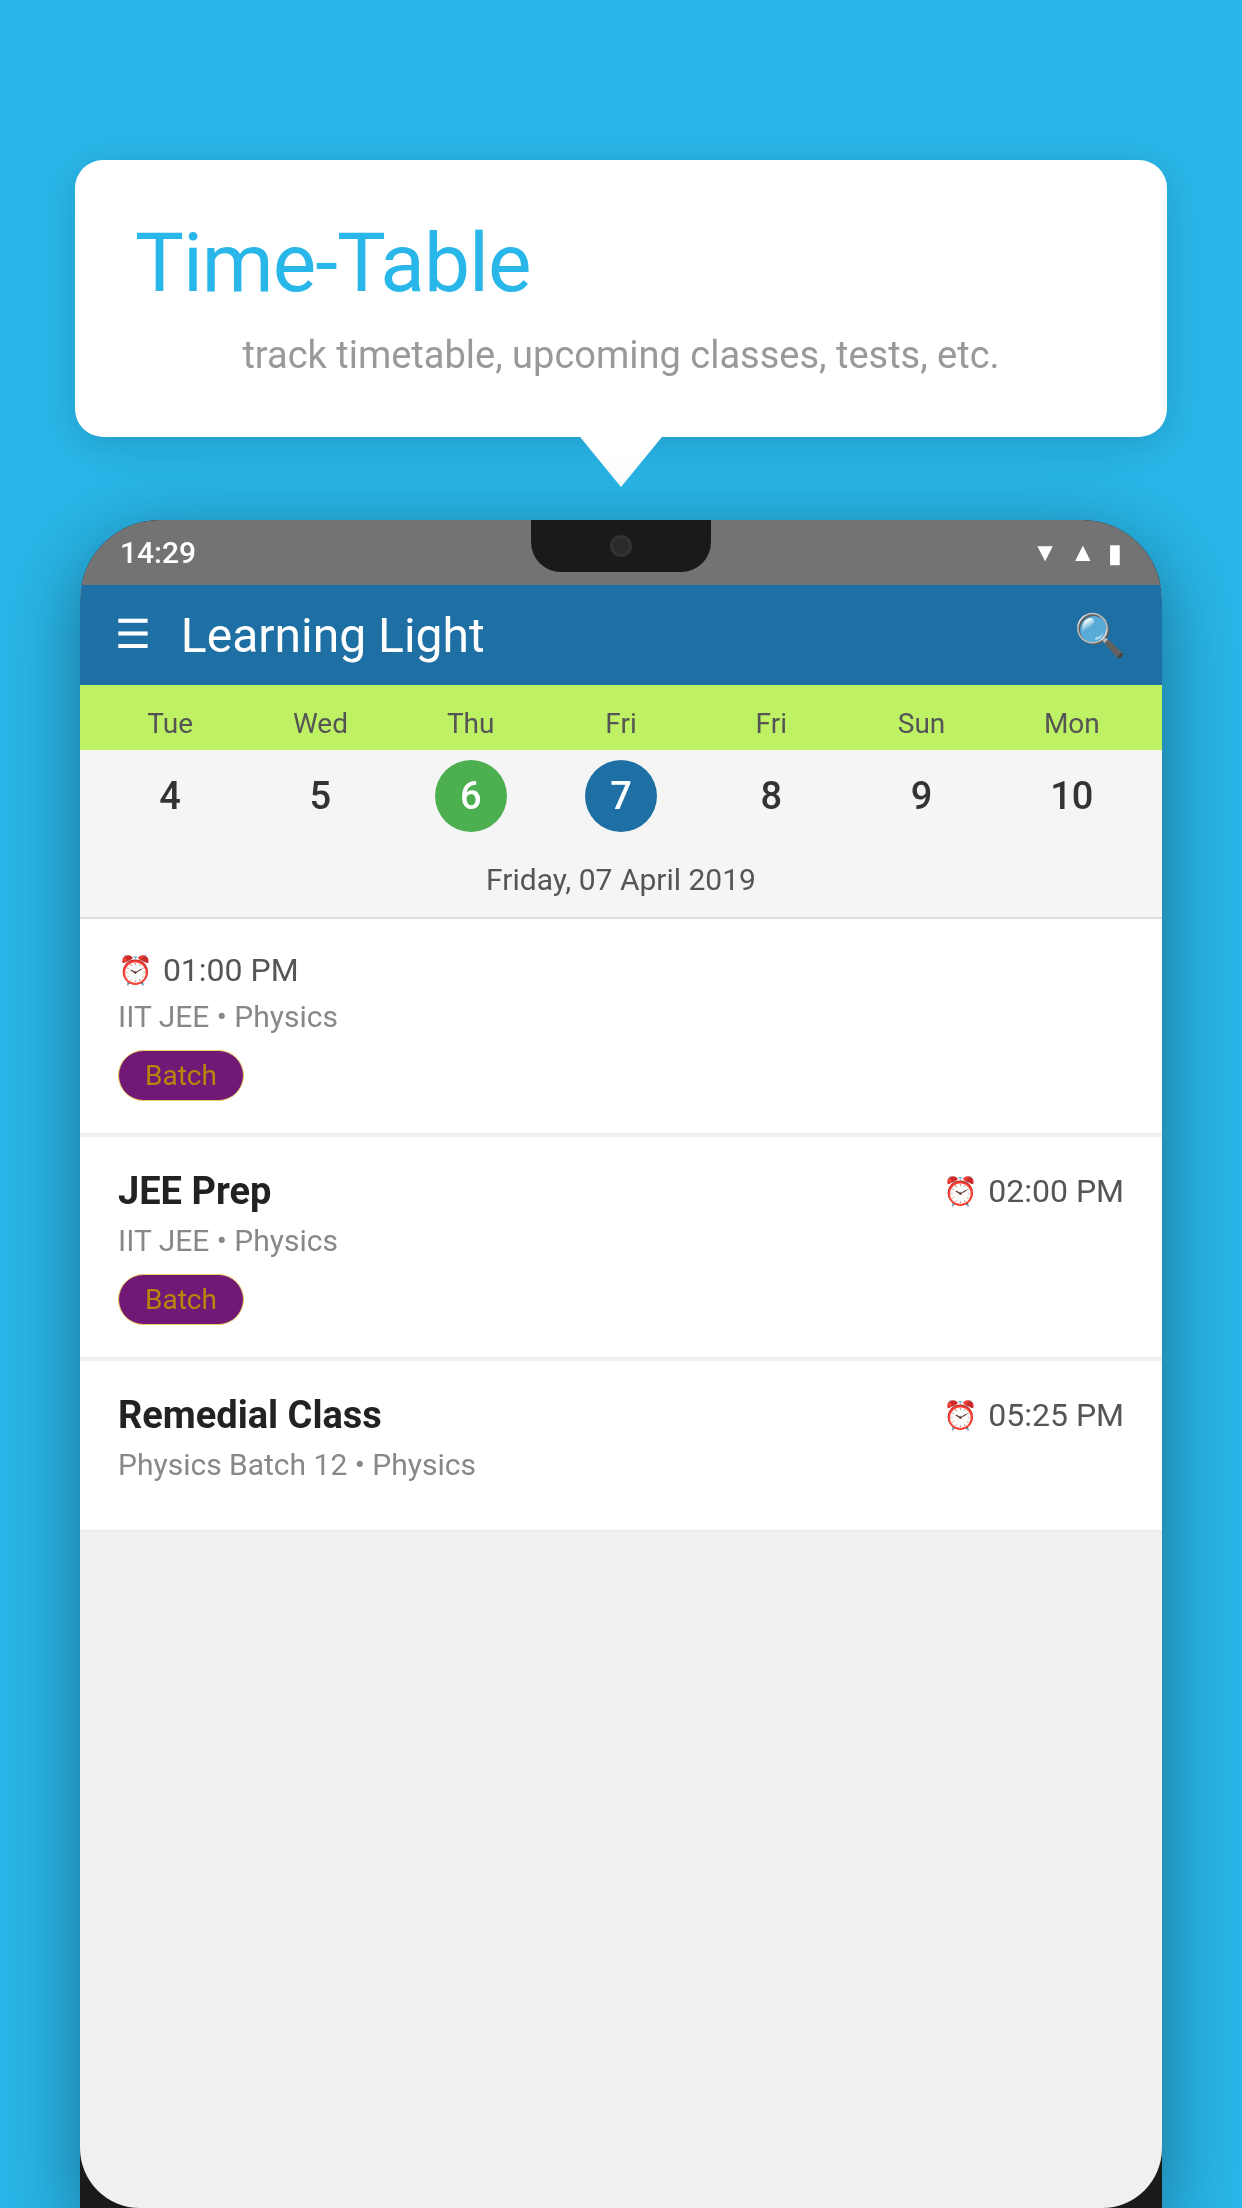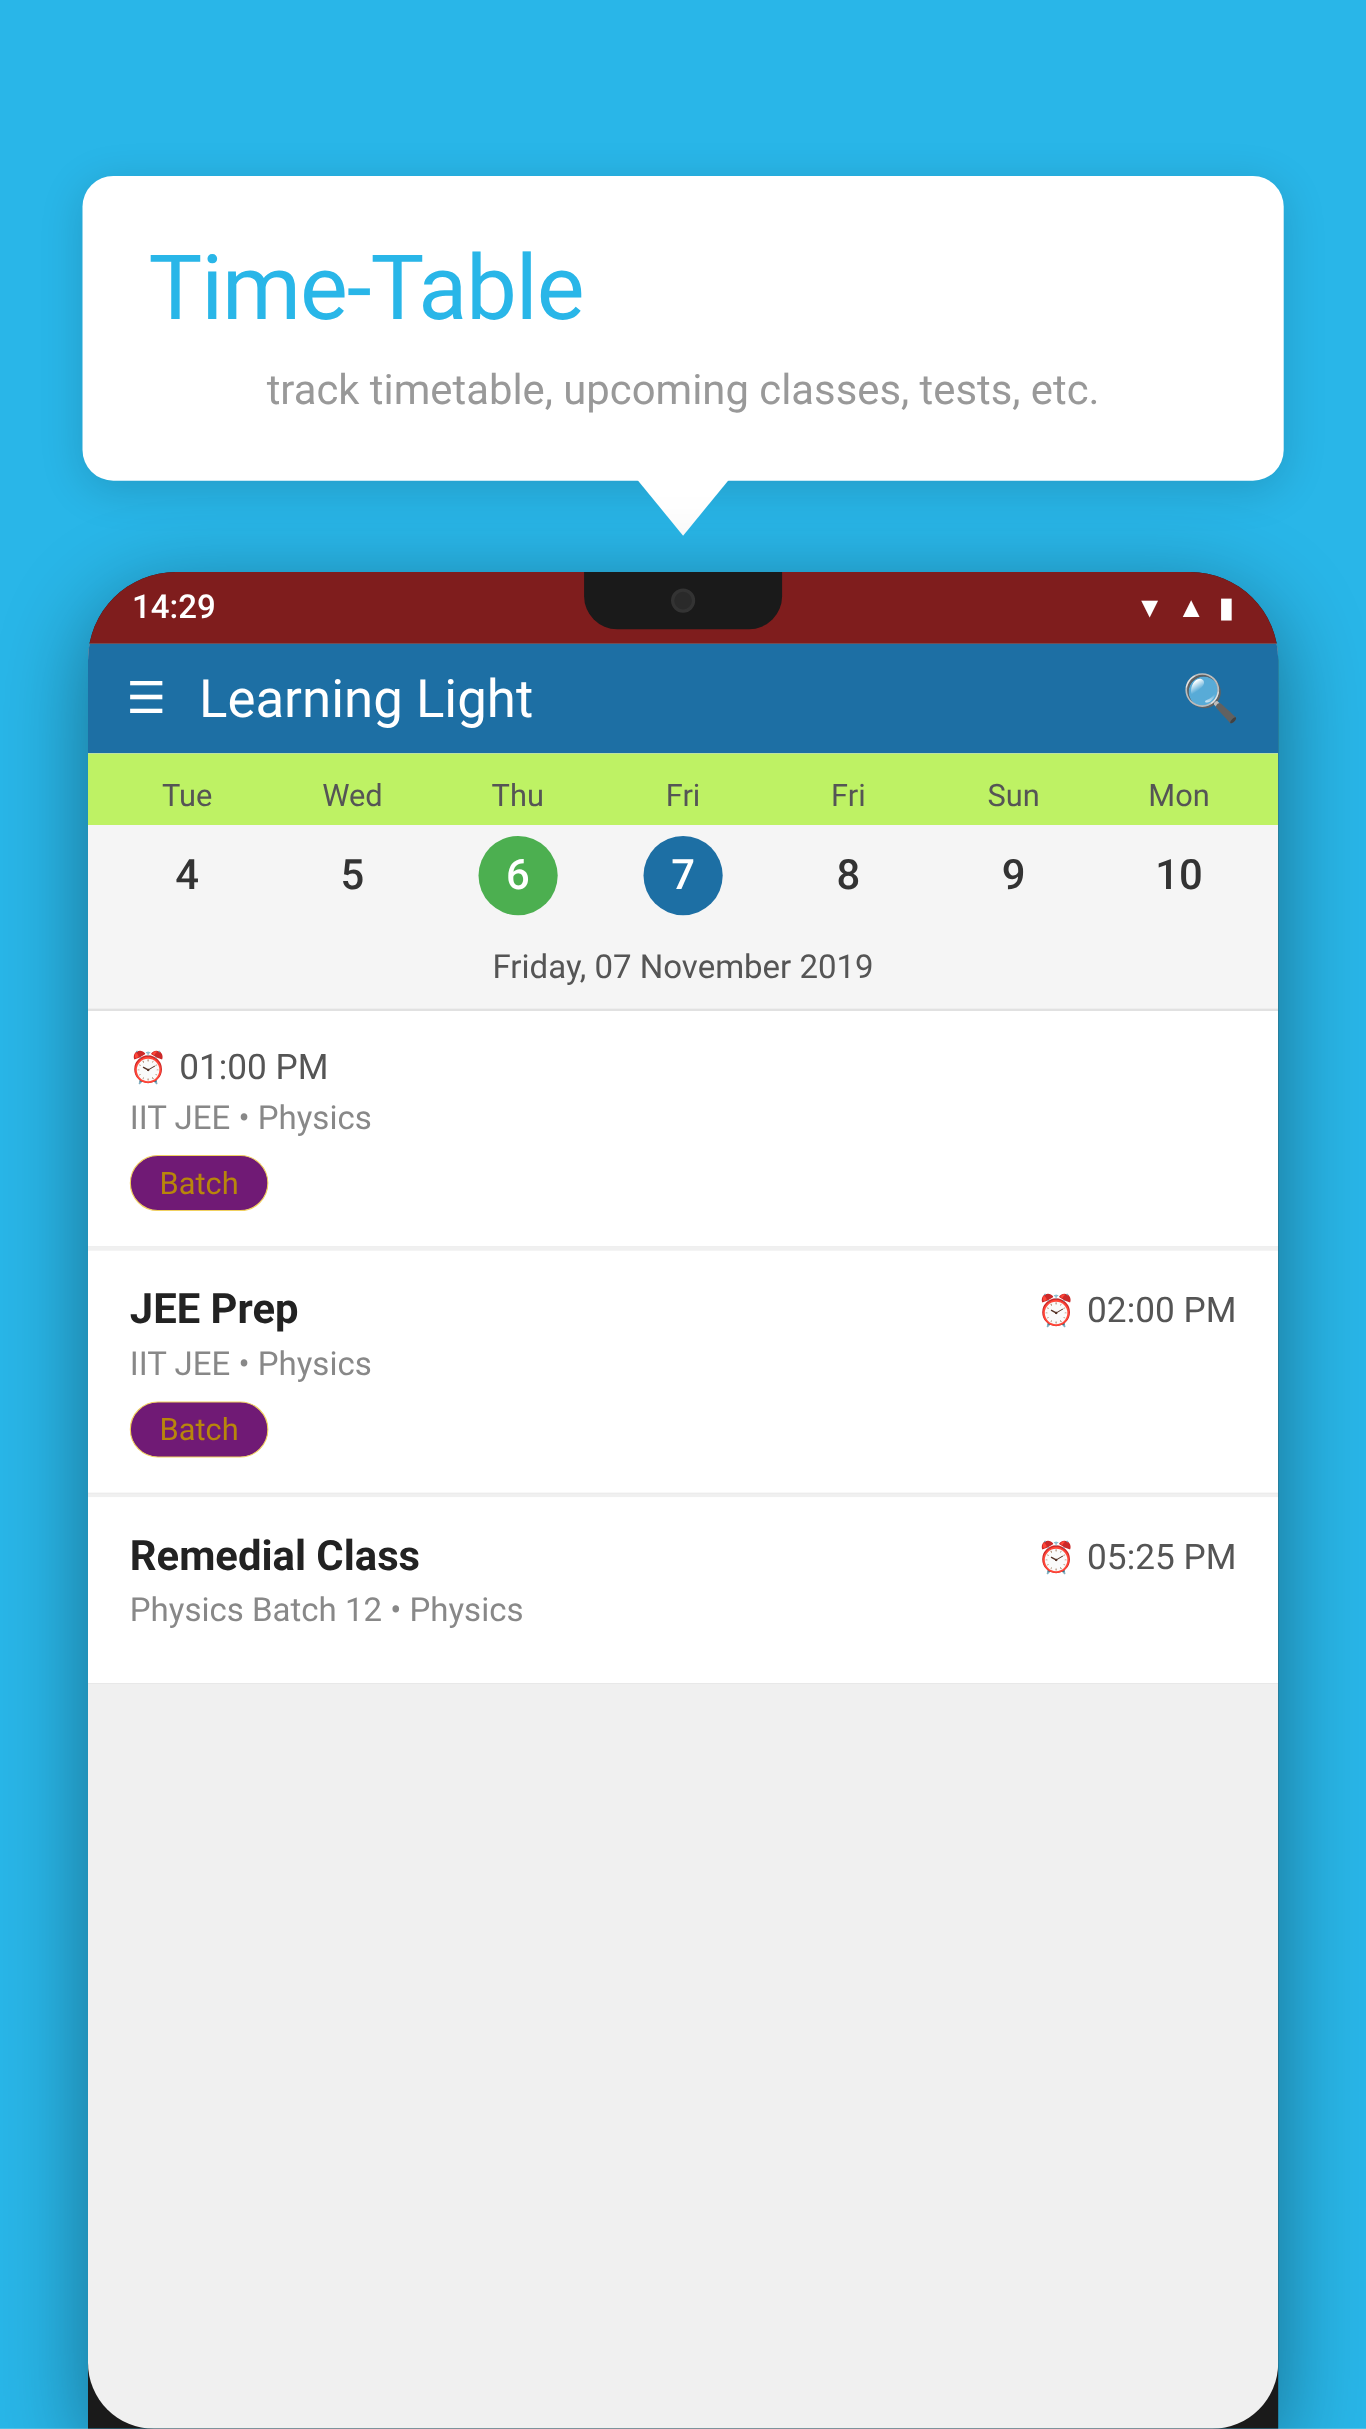--- a/index.html
+++ b/index.html
@@ -85,21 +85,21 @@
       width: 22px;
       height: 22px;
       background: #2a2a2a;
       border-radius: 50%;
       margin: 15px auto 0;
       border: 3px solid #333;
     }
 
     
     .status-bar {
-      background: #7f1d1d;
+      background: #737373;
       height: 65px;
       display: flex;
       align-items: center;
       justify-content: space-between;
       padding: 0 40px;
       position: relative;
       z-index: 5;
     }
 
     .status-time {
@@ -318,21 +318,21 @@
       </div>
       <div class="day-numbers-row">
         <span class="day-number">4</span>
         <span class="day-number">5</span>
         <span class="day-number today">6</span>
         <span class="day-number selected">7</span>
         <span class="day-number">8</span>
         <span class="day-number">9</span>
         <span class="day-number">10</span>
       </div>
-      <div class="selected-date-label">Friday, 07 November 2019</div>
+      <div class="selected-date-label">Friday, 07 April 2019</div>
     </div>
 
     <div class="schedule-list">
 
       <div class="schedule-item">
         <div class="schedule-item-header">
           <span class="schedule-item-time">
             <span class="clock-icon">⏰</span>
             01:00 PM
           </span>

